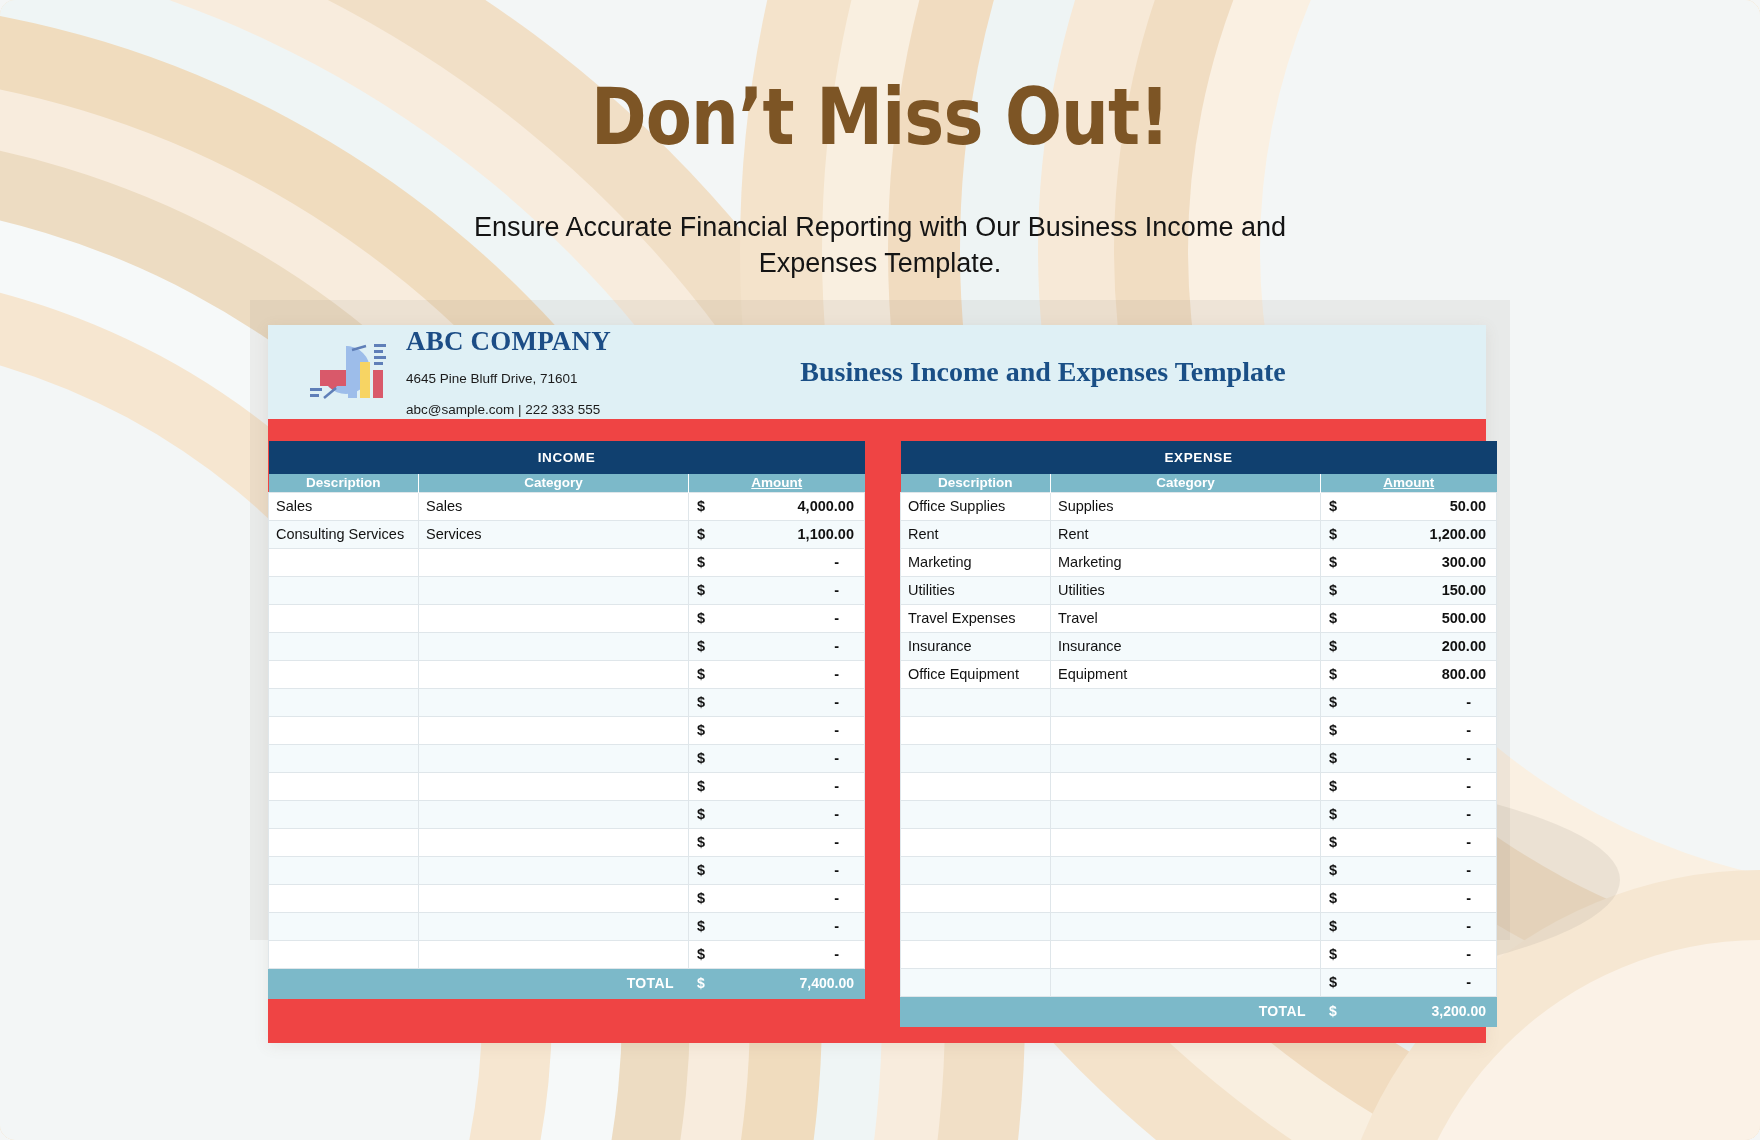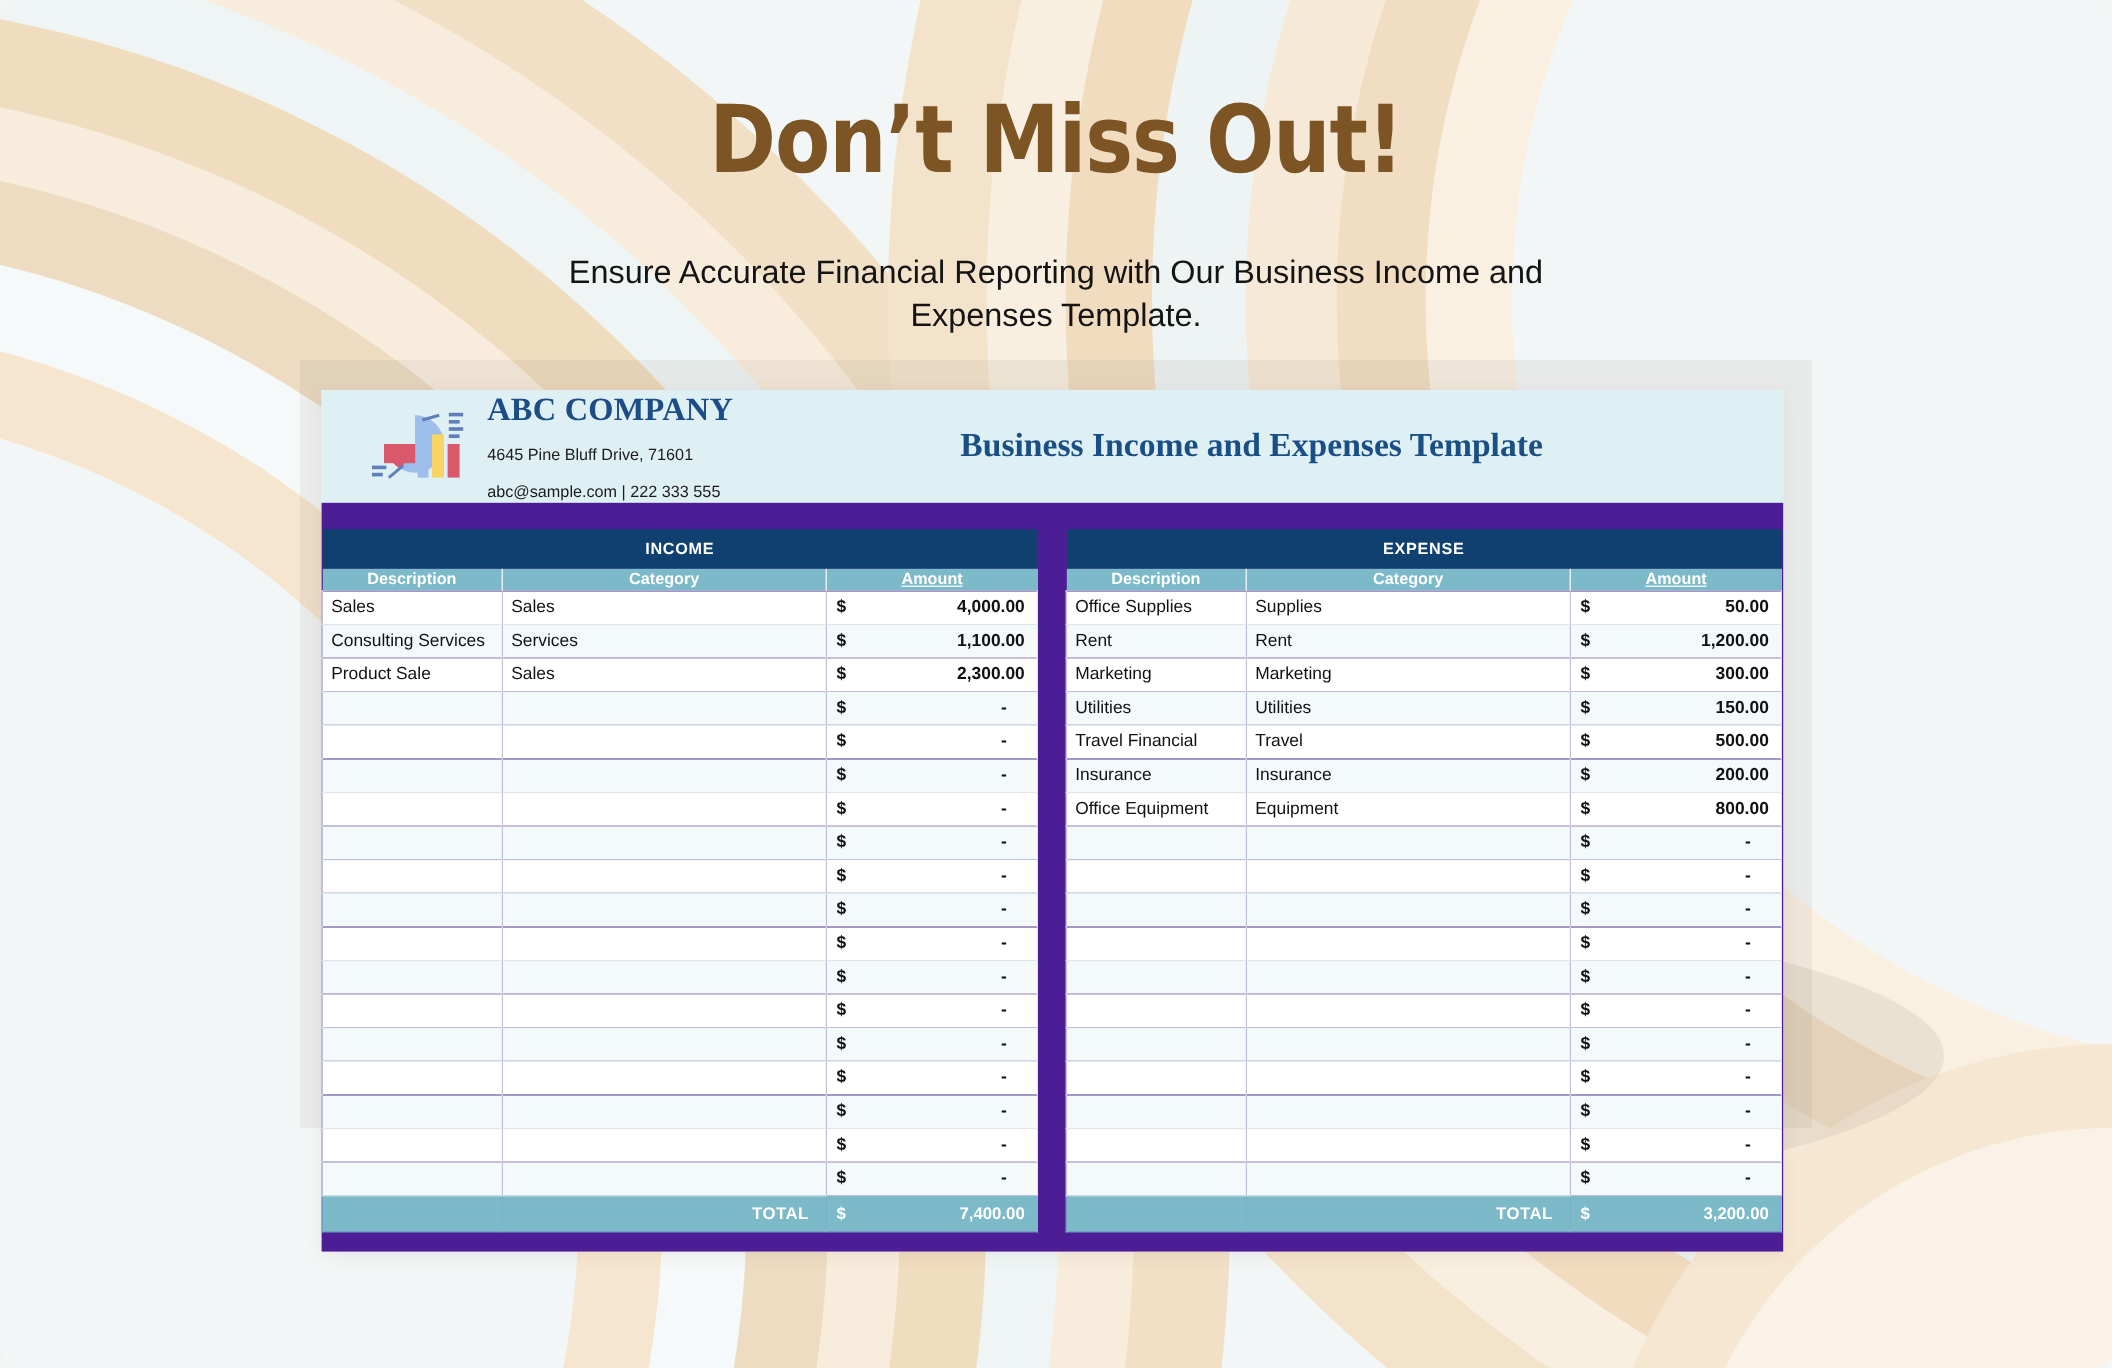--- a/index.html
+++ b/index.html
@@ -87,23 +87,23 @@
     text-align: center;
     font-family: "Liberation Serif", serif;
     font-weight: bold;
     font-size: 28px;
     color: #1a4f86;
     padding-right: 96px;
   }
 
   .tables {
     display: flex;
-    gap: 24px;
+    gap: 36px;
     padding: 22px 0 16px 0;
-    background: #4c1d95;
+    background: #ef4444;
   }
   .tbl-wrap { width: 596px; }
   table { border-collapse: collapse; width: 100%; table-layout: fixed; }
 
   .band-head td {
     background: #10406f;
     color: #ffffff;
     font-size: 13.5px;
     font-weight: bold;
     letter-spacing: .6px;
@@ -275,25 +275,20 @@
                 <td>Sales</td>
                 <td>Sales</td>
                 <td class="amount"><span class="cur">$</span><span>4,000.00</span></td>
               </tr>
               <tr>
                 <td>Consulting Services</td>
                 <td>Services</td>
                 <td class="amount"><span class="cur">$</span><span>1,100.00</span></td>
               </tr>
               <tr>
-                <td>Product Sale</td>
-                <td>Sales</td>
-                <td class="amount"><span class="cur">$</span><span>2,300.00</span></td>
-              </tr>
-              <tr>
                 <td></td>
                 <td></td>
                 <td class="amount"><span class="cur">$</span><span class="dash">-</span></td>
               </tr>
               <tr>
                 <td></td>
                 <td></td>
                 <td class="amount"><span class="cur">$</span><span class="dash">-</span></td>
               </tr>
               <tr>
@@ -406,21 +401,21 @@
                 <td>Marketing</td>
                 <td>Marketing</td>
                 <td class="amount"><span class="cur">$</span><span>300.00</span></td>
               </tr>
               <tr>
                 <td>Utilities</td>
                 <td>Utilities</td>
                 <td class="amount"><span class="cur">$</span><span>150.00</span></td>
               </tr>
               <tr>
-                <td>Travel Financial</td>
+                <td>Travel Expenses</td>
                 <td>Travel</td>
                 <td class="amount"><span class="cur">$</span><span>500.00</span></td>
               </tr>
               <tr>
                 <td>Insurance</td>
                 <td>Insurance</td>
                 <td class="amount"><span class="cur">$</span><span>200.00</span></td>
               </tr>
               <tr>
                 <td>Office Equipment</td>

